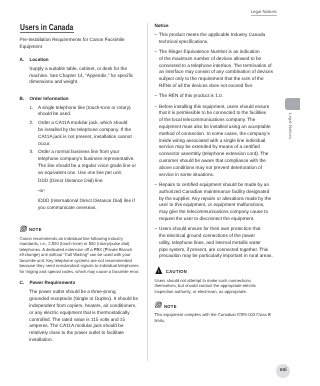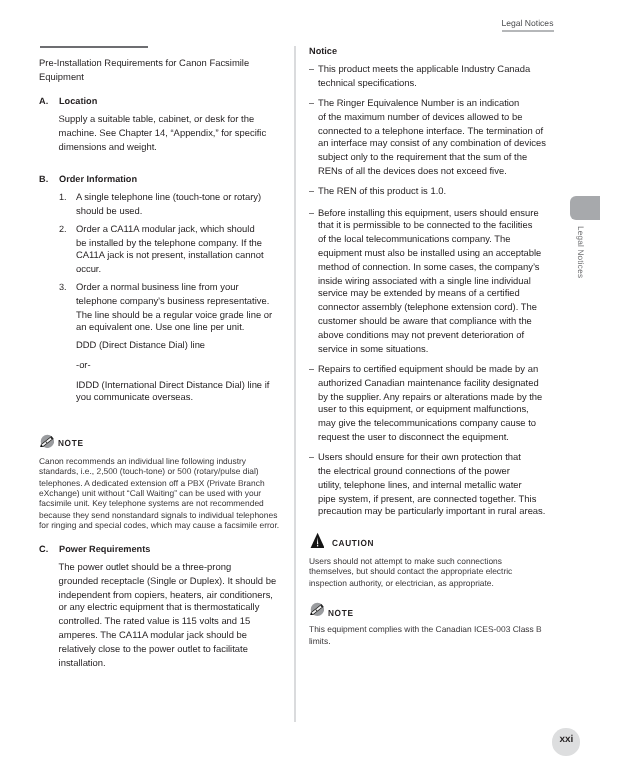--- a/index.html
+++ b/index.html
@@ -72,20 +72,23 @@
 
 <div class="page">
   <div class="hdr">Legal Notices</div>
   <div class="hdr-rule"></div>
   <div class="divider"></div>
   <div class="tab"></div>
   <div class="tabtext">Legal Notices</div>
   <div class="pgnum">xxi</div>
 
   <div class="col colL">
+    <div class="h1wrap">
+      <h1>Users in Canada</h1>
+    </div>
     <div class="h1rule"></div>
     <p class="txt subtitle">Pre-Installation Requirements for Canon Facsimile
 Equipment</p>
     <div class="sec first">
       <div class="sechd">
         <span class="lbl">A.</span>
         <span class="ttl">Location</span>
       </div>
       <p class="txt secbody">Supply a suitable table, cabinet, or desk for the
 machine. See Chapter 14, “Appendix,” for specific

